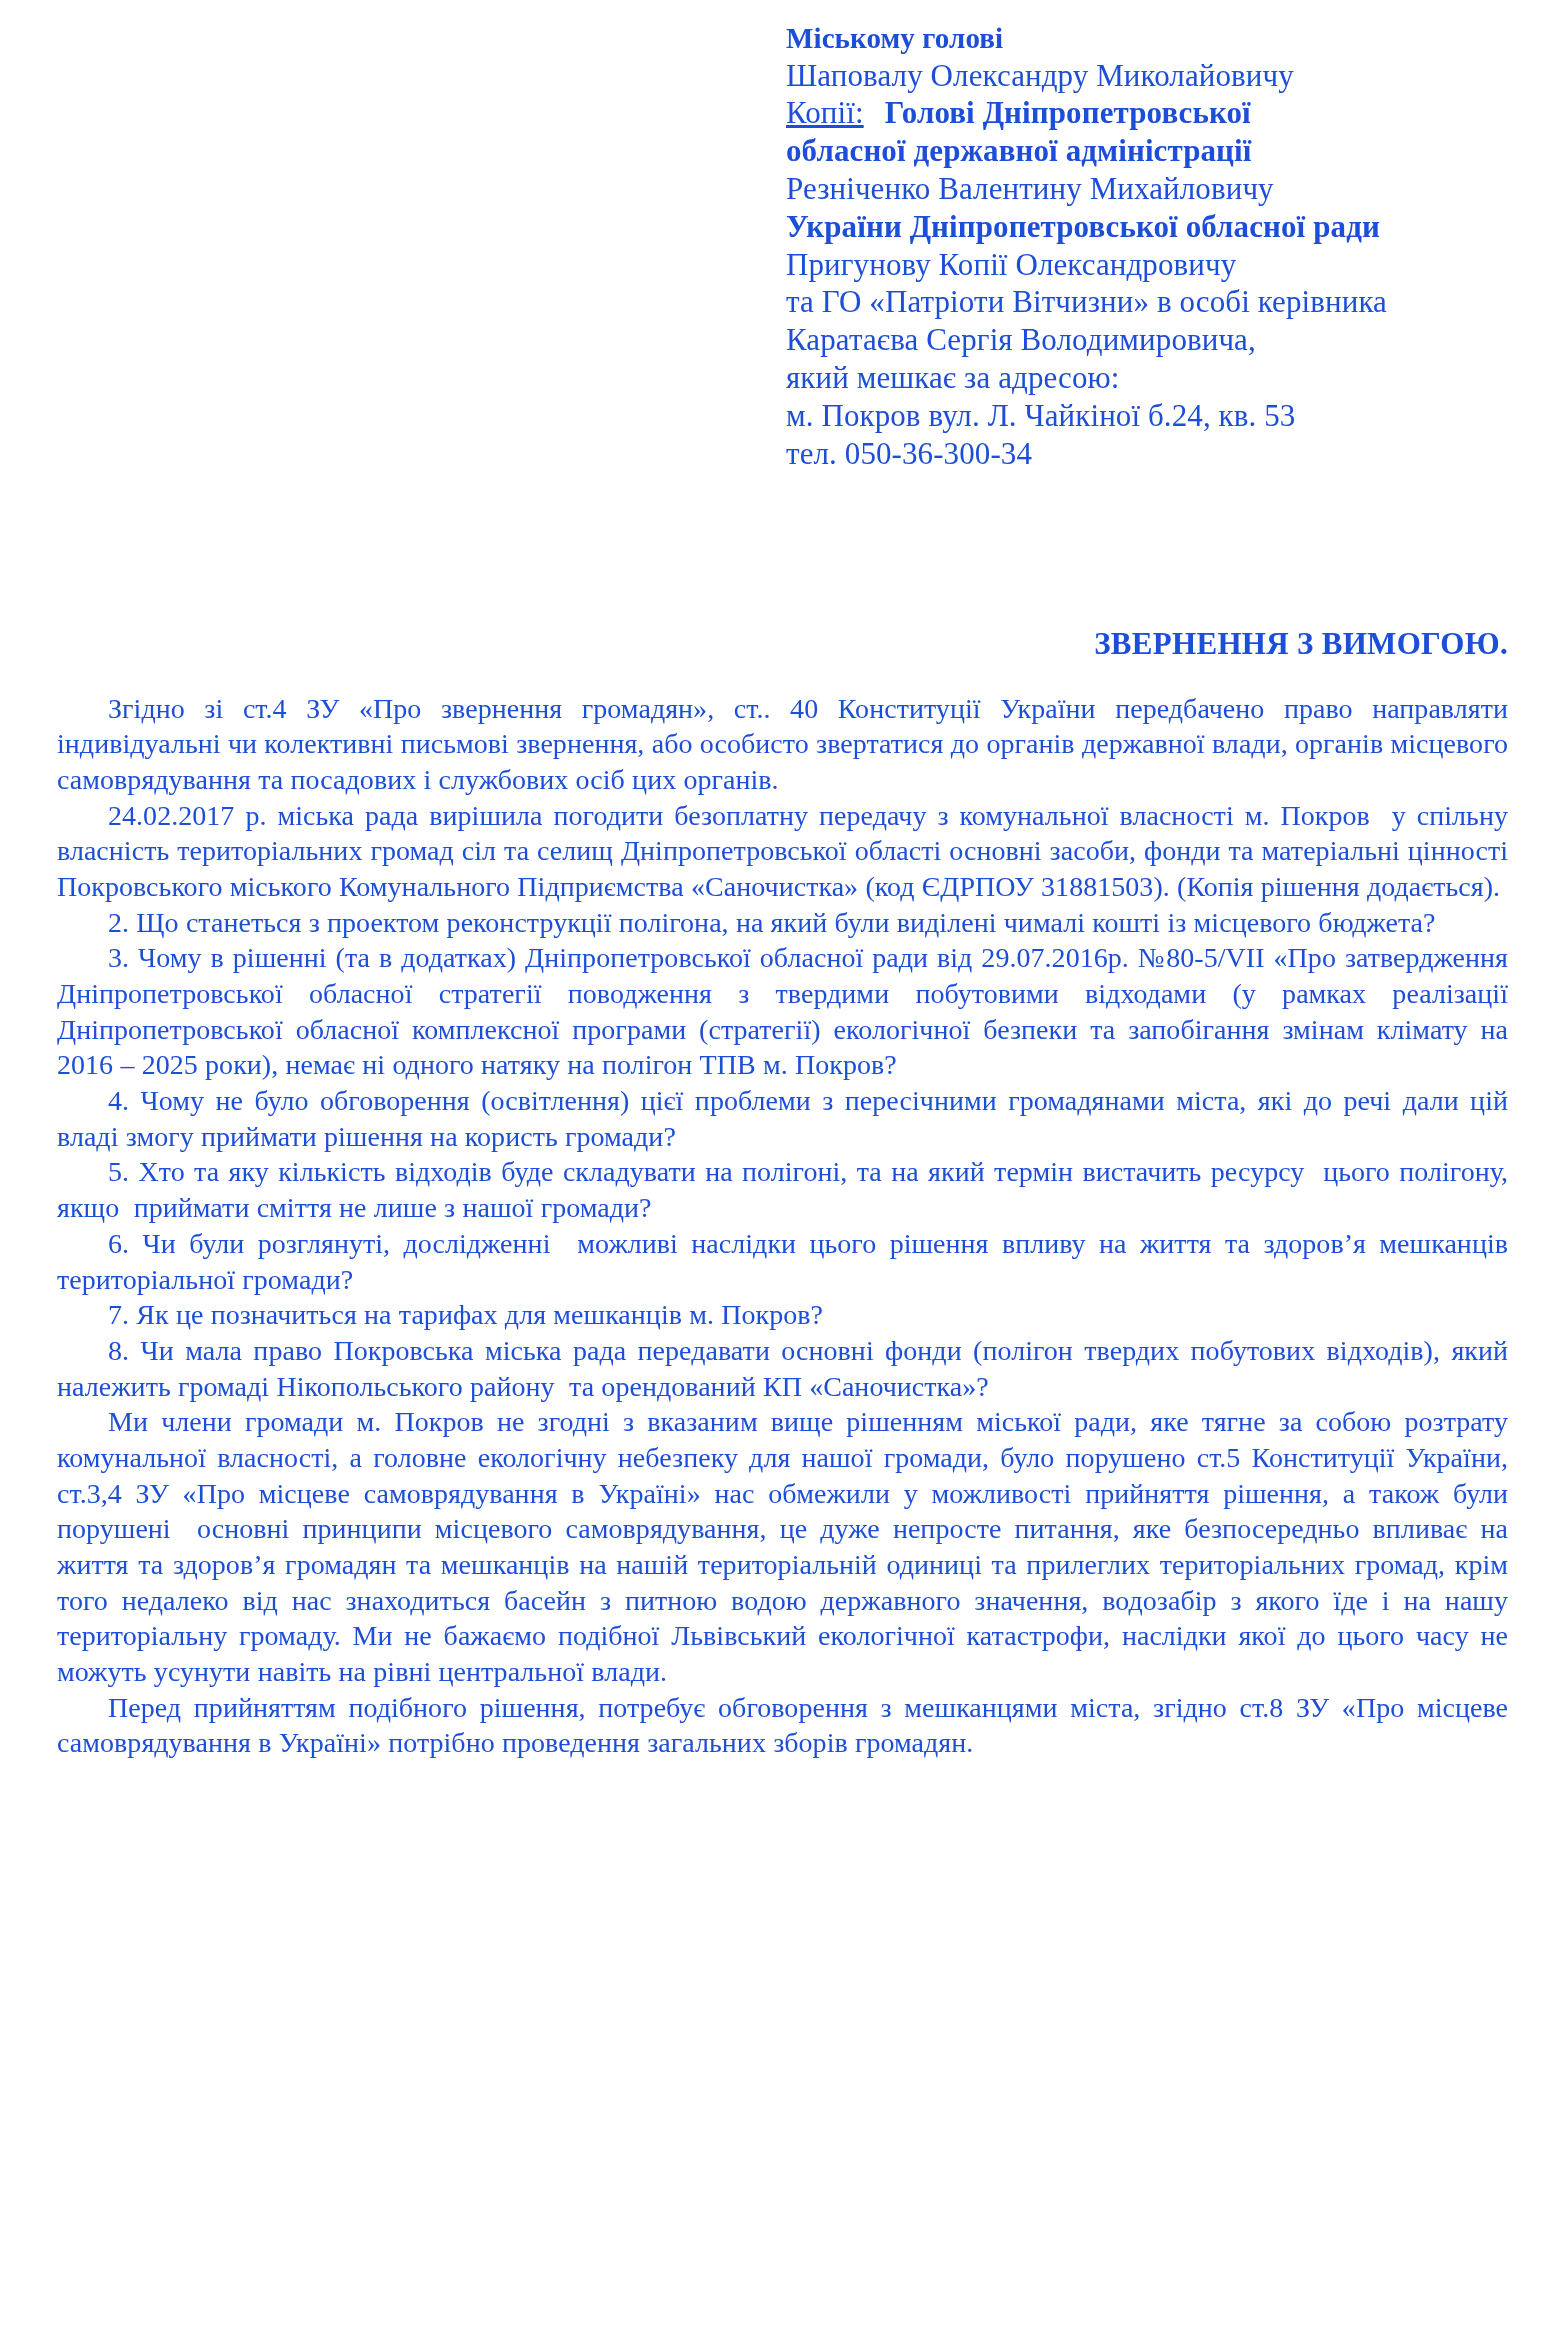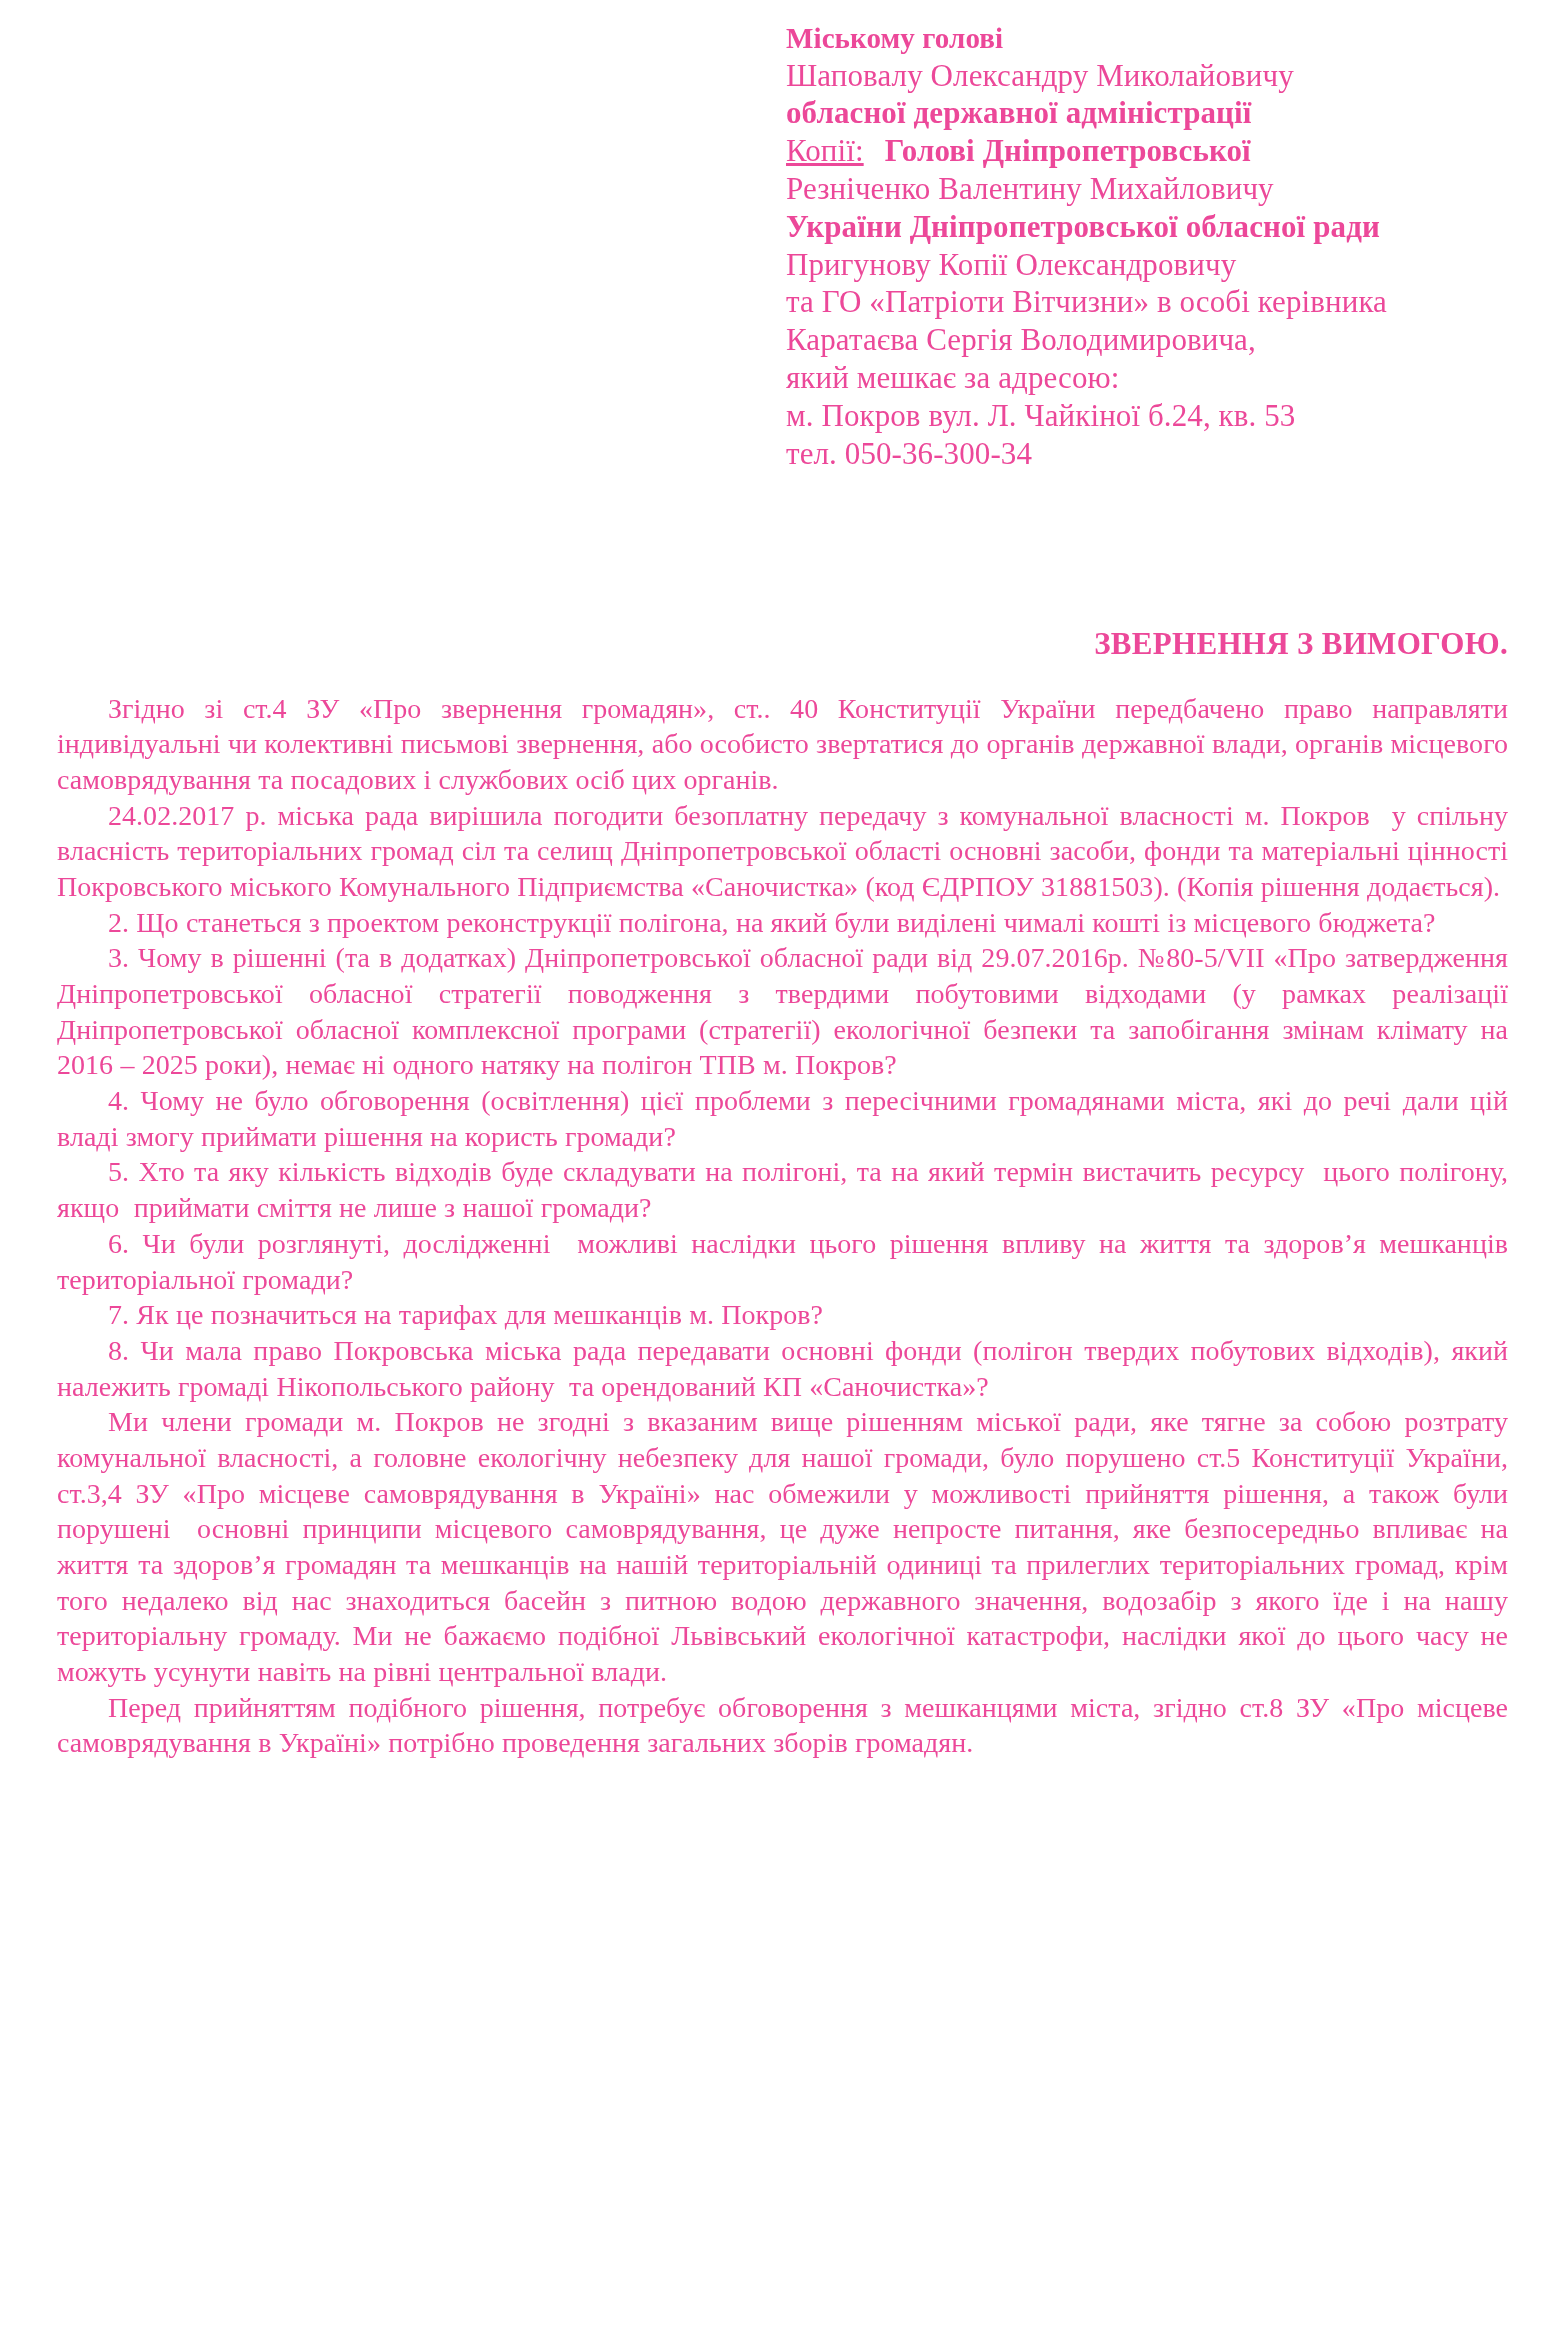--- a/index.html
+++ b/index.html
@@ -10,21 +10,21 @@
   }
   .page {
     width: 1565px;
     min-height: 2330px;
     background: #ffffff;
     margin: 0 auto;
     position: relative;
     box-sizing: border-box;
     padding: 14.7px 57px 0 57px;
     font-family: "Liberation Serif", "DejaVu Serif", serif;
-    color: #ec4899;
+    color: #1d4ed8;
   }
 
   
   .addressee-block {
     width: 750px;
     margin-left: 729px;
     margin-top: 6.5px;
   }
   .addressee-line {
     font-size: 31px;
@@ -78,23 +78,23 @@
 <body>
 
 <div class="page">
 
   <div class="addressee-block">
 
     <div class="addressee-line title-line">Міському голові</div>
 
     <div class="addressee-line">Шаповалу Олександру Миколайовичу</div>
 
+    <div class="addressee-line"><span class="kopii-underline">Копії:</span><span class="kopii-gap"></span><span style="font-weight:bold;">Голові Дніпропетровської</span></div>
+
     <div class="addressee-line bold">обласної державної адміністрації</div>
-
-    <div class="addressee-line"><span class="kopii-underline">Копії:</span><span class="kopii-gap"></span><span style="font-weight:bold;">Голові Дніпропетровської</span></div>
 
     <div class="addressee-line">Резніченко Валентину Михайловичу</div>
 
     <div class="addressee-line bold">України Дніпропетровської обласної ради</div>
 
     <div class="addressee-line">Пригунову Копії Олександровичу</div>
 
 
     <div class="addressee-line">та ГО «Патріоти Вітчизни» в особі керівника</div>
 

